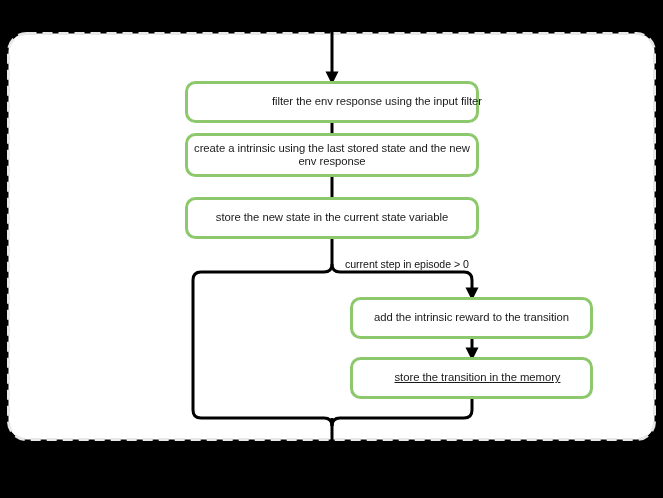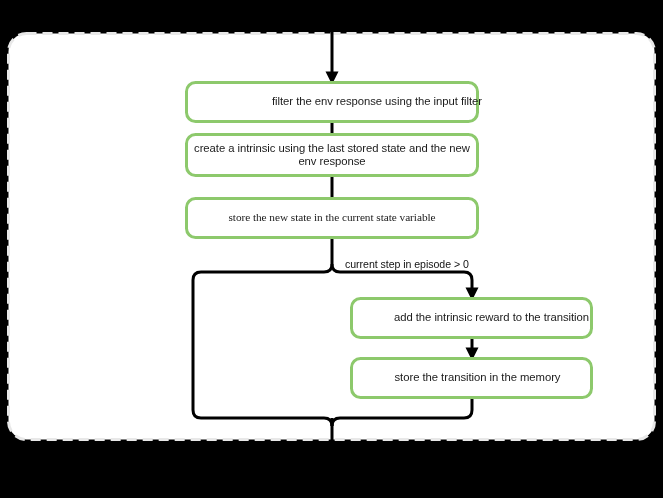--- a/index.html
+++ b/index.html
@@ -72,21 +72,21 @@
     <rect x="186.5" y="198.5" width="291" height="39" rx="9" ry="9" fill="#ffffff" stroke="#8dc96c" stroke-width="3"></rect>
     <rect x="351.5" y="298.5" width="240" height="39" rx="9" ry="9" fill="#ffffff" stroke="#8dc96c" stroke-width="3"></rect>
     <rect x="351.5" y="358.5" width="240" height="39" rx="9" ry="9" fill="#ffffff" stroke="#8dc96c" stroke-width="3"></rect>
   </svg>
 
 
   <div class="node-label" style="left:186px;top:82px;width:292px;height:40px;margin-left:45px;">filter the env response using the input filter</div>
 
   <div class="node-label" style="left:186px;top:134px;width:292px;height:42px;">create a intrinsic using the last stored state and the new env response</div>
 
-  <div class="node-label" style="left:186px;top:198px;width:292px;height:40px;font-family:Liberation Serif, serif;">store the new state in the current state variable</div>
+  <div class="node-label" style="left:186px;top:198px;width:292px;height:40px;">store the new state in the current state variable</div>
 
-  <div class="node-label" style="left:351px;top:298px;width:241px;height:40px;margin-left:20px;">add the intrinsic reward to the transition</div>
+  <div class="node-label" style="left:351px;top:298px;width:241px;height:40px;">add the intrinsic reward to the transition</div>
 
-  <div class="node-label" style="left:351px;top:358px;width:253px;height:40px;">store the transition in the memory</div>
+  <div class="node-label" style="left:351px;top:358px;width:253px;height:40px;text-decoration:underline;">store the transition in the memory</div>
 
   <div class="cond-label" style="left:345px;top:258px;">current step in episode &gt; 0</div>
 
 </div>
 
 </body></html>

